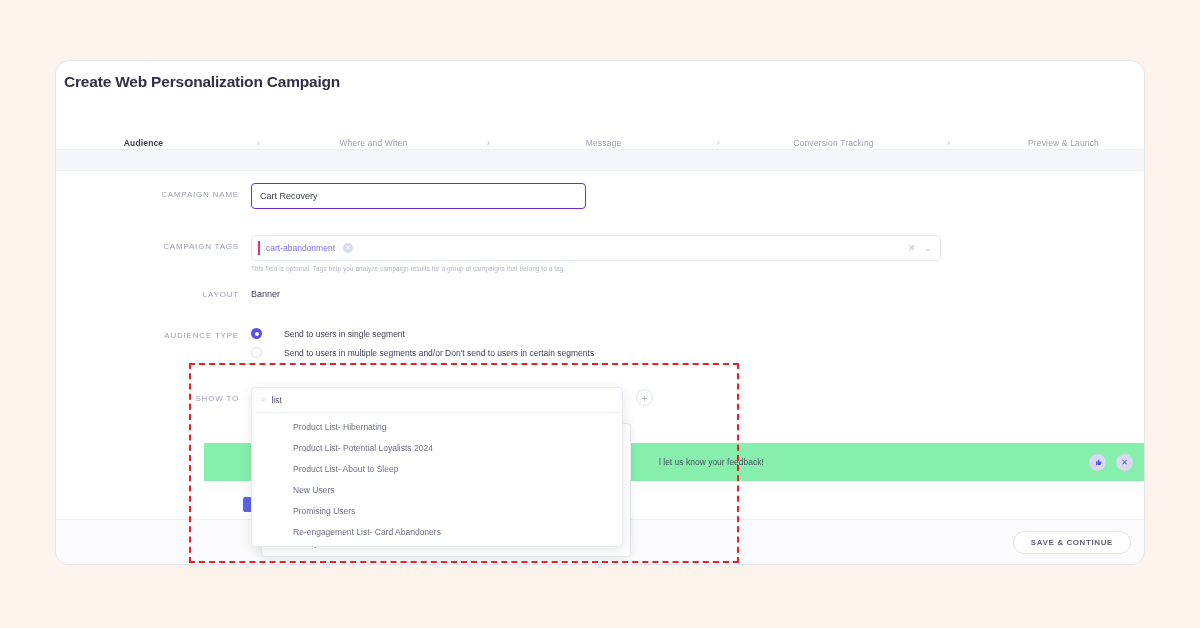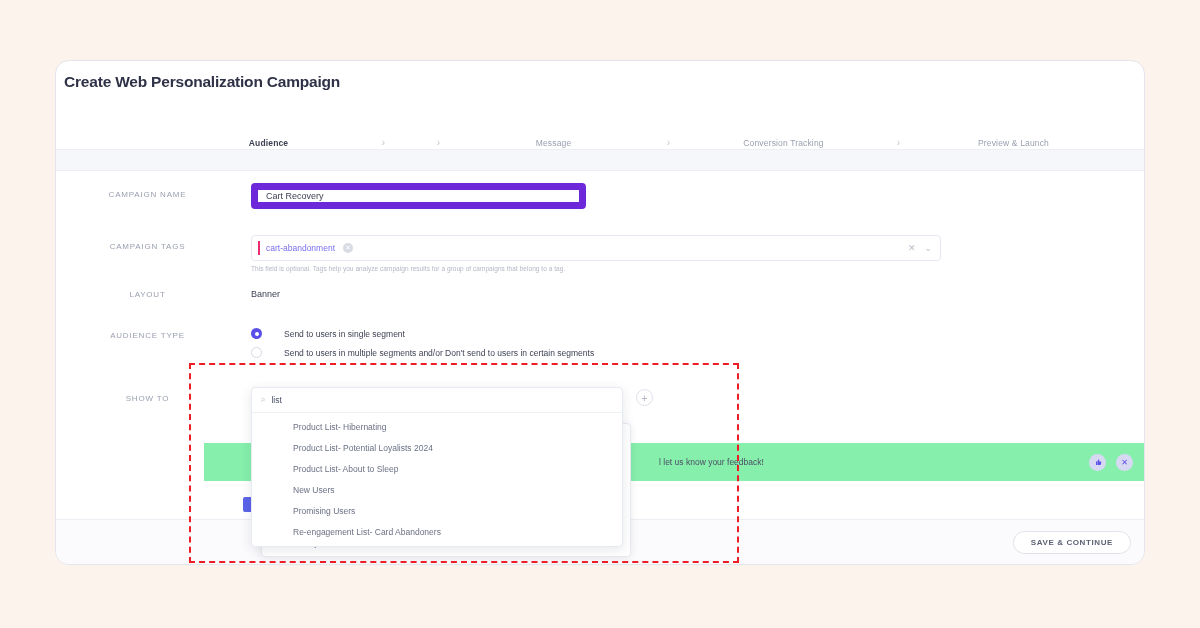--- a/index.html
+++ b/index.html
@@ -47,28 +47,28 @@
 
   .grayband {
     position: absolute; left: 0; top: 88px; width: 100%; height: 22px;
     background: #f6f7fb; border-top: 1px solid #eceef4; border-bottom: 1px solid #eceef4;
   }
 
   
   .form { position: absolute; left: 0; top: 110px; width: 100%; }
   .row { position: relative; display: flex; align-items: flex-start; }
   .lbl {
-    width: 195px; text-align: center; padding-right: 12px;
+    width: 195px; text-align: right; padding-right: 12px;
     font-size: 8px; color: #9a9fb0; letter-spacing: 0.8px;
     padding-top: 7px; text-transform: uppercase;
   }
   .fld { position: relative; }
 
   .textbox {
-    width: 335px; height: 26px; border: 7px solid #6d28d9; border-radius: 4px;
+    width: 335px; height: 26px; border: 1px solid #6d28d9; border-radius: 4px;
     background: #fff; font-size: 9px; color: #3c3f52;
     display: flex; align-items: center; padding: 0 8px;
   }
   .tagbox {
     width: 690px; height: 26px; border: 1px solid #e4e7ef; border-radius: 4px;
     background: #fff; display: flex; align-items: center; padding: 0 6px;
     position: relative;
   }
   .chip {
     display: flex; align-items: flex-end; gap: 8px;
@@ -189,20 +189,21 @@
 
     <div class="card-title">Create Web Personalization Campaign</div>
 
     <div class="stepper">
       <div style="width:125px"></div>
       <div class="step w active">
         <span>Audience</span>
         <span class="ul"></span>
       </div>
       <div class="step sep">›</div>
+      <div class="step w">Where and When</div>
       <div class="step sep">›</div>
       <div class="step w">Message</div>
       <div class="step sep">›</div>
       <div class="step w">Conversion Tracking</div>
       <div class="step sep">›</div>
       <div class="step w">Preview &amp; Launch</div>
     </div>
 
     <div class="grayband"></div>
 

